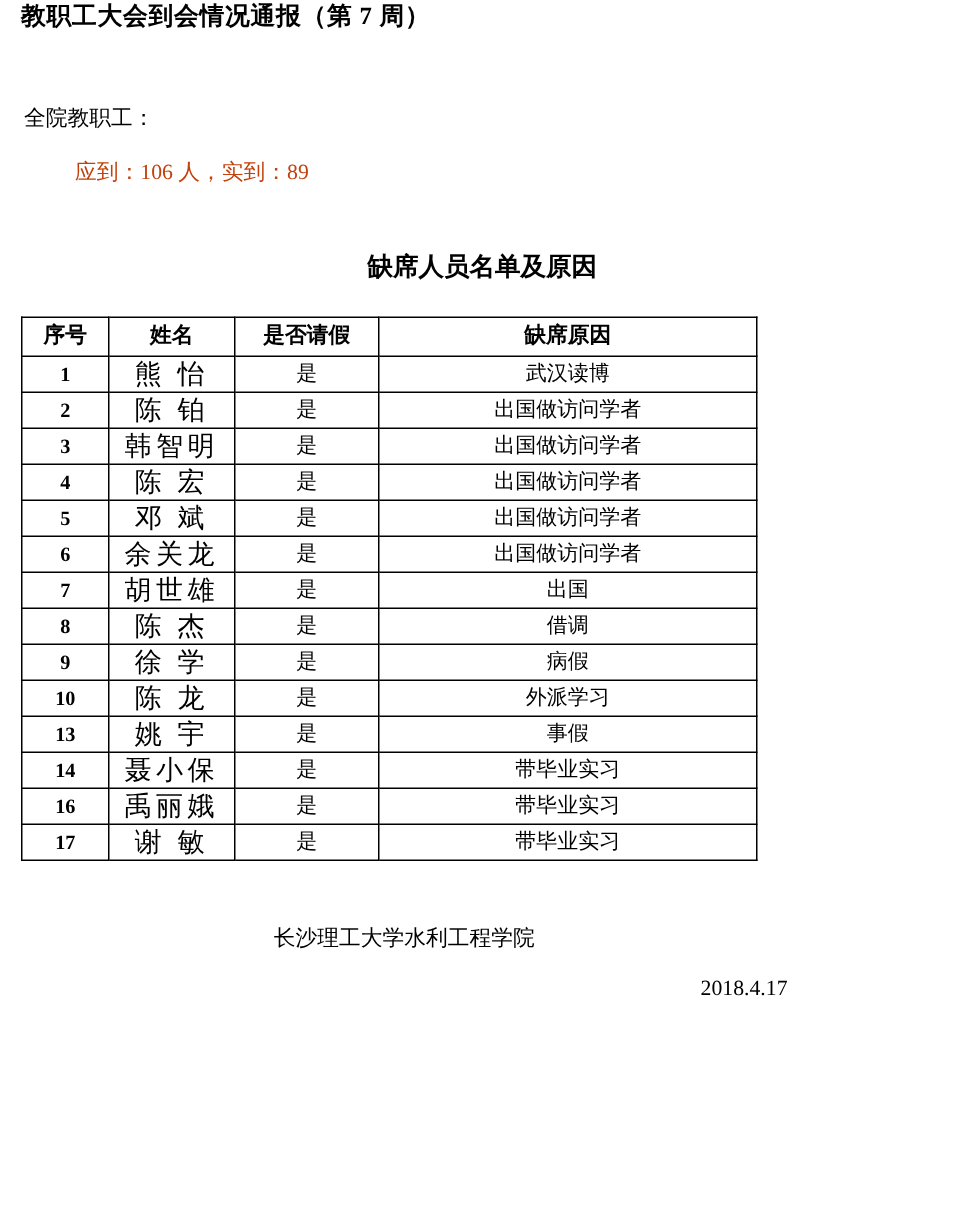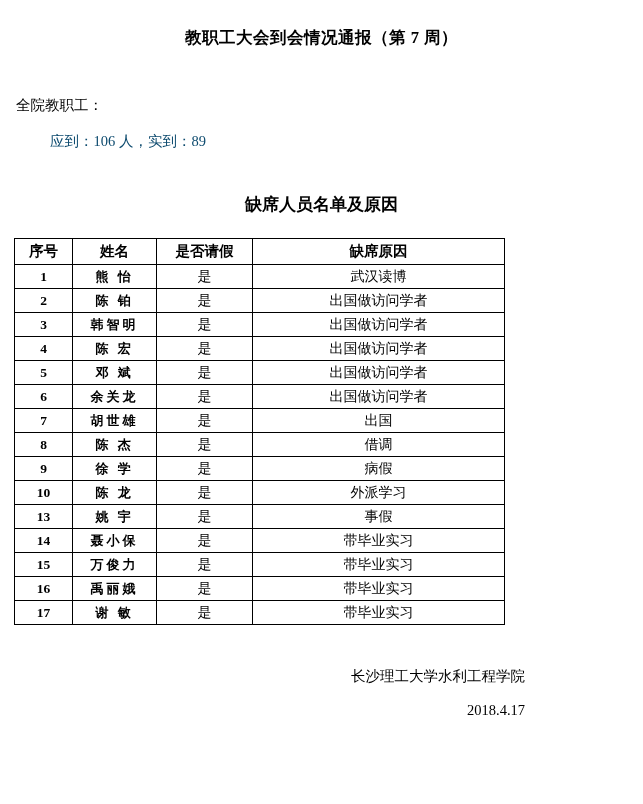--- a/index.html
+++ b/index.html
@@ -16,25 +16,24 @@
     overflow: hidden;
   }
   .page {
     width: 643px;
     height: 804px;
     box-sizing: border-box;
     padding: 0 14px;
     position: relative;
   }
   .doc-title {
-    text-align: center;
+    text-align: left;
     font-weight: bold;
     font-size: 16.5px;
     letter-spacing: 0.5px;
-    margin-top: 27px;
     font-family: "Liberation Serif", "DejaVu Serif", serif;
   }
   .salutation {
     margin-top: 47px;
     font-size: 14.5px;
     margin-left: 2px;
   }
   .body-line {
     margin-top: 17px;
     font-size: 14.5px;
@@ -75,52 +74,52 @@
     font-weight: bold;
     font-size: 14.5px;
     height: 25px;
     line-height: 25px;
   }
   table.absence-table td.idx {
     font-weight: bold;
     font-size: 13.5px;
   }
   table.absence-table td.name {
-    font-weight: bold;
+    font-weight: normal;
     letter-spacing: 3px;
-    font-size: 13px;
+    font-size: 18px;
   }
   col.c-idx { width: 58px; }
   col.c-name { width: 84px; }
   col.c-leave { width: 96px; }
   col.c-reason { width: 252px; }
   .footer-org {
     margin-top: 42px;
-    text-align: right;
+    text-align: center;
     font-size: 14.5px;
     padding-right: 104px;
   }
   .footer-date {
     margin-top: 16px;
     text-align: right;
     font-size: 14.5px;
     padding-right: 104px;
   }
 </style>
 </head>
 <body>
 
 <div class="page">
 
   <div class="doc-title">教职工大会到会情况通报（第 7 周）</div>
 
   <div class="salutation">全院教职工：</div>
 
 
-  <div class="stat-line" style="color: #0c4a6e; margin-left: 36px;">应到：106 人，实到：89</div>
+  <div class="stat-line" style="color: #c2410c; margin-left: 36px;">应到：106 人，实到：89</div>
 
   <div class="table-title">缺席人员名单及原因</div>
 
   <div class="table-wrap">
     <table class="absence-table">
       <colgroup>
         <col class="c-idx">
         <col class="c-name">
         <col class="c-leave">
         <col class="c-reason">
@@ -200,26 +199,20 @@
             <td>是</td>
             <td>事假</td>
           </tr>
           <tr>
             <td class="idx">14</td>
             <td class="name">聂小保</td>
             <td>是</td>
             <td>带毕业实习</td>
           </tr>
           <tr>
-            <td class="idx">15</td>
-            <td class="name">万俊力</td>
-            <td>是</td>
-            <td>带毕业实习</td>
-          </tr>
-          <tr>
             <td class="idx">16</td>
             <td class="name">禹丽娥</td>
             <td>是</td>
             <td>带毕业实习</td>
           </tr>
           <tr>
             <td class="idx">17</td>
             <td class="name">谢 敏</td>
             <td>是</td>
             <td>带毕业实习</td>

